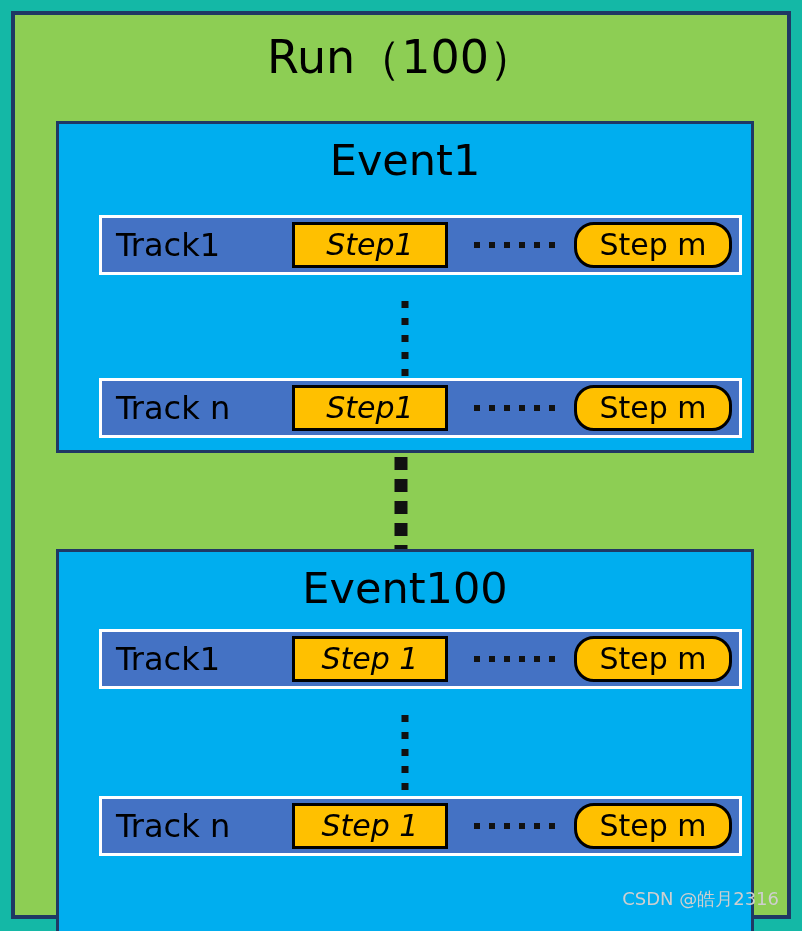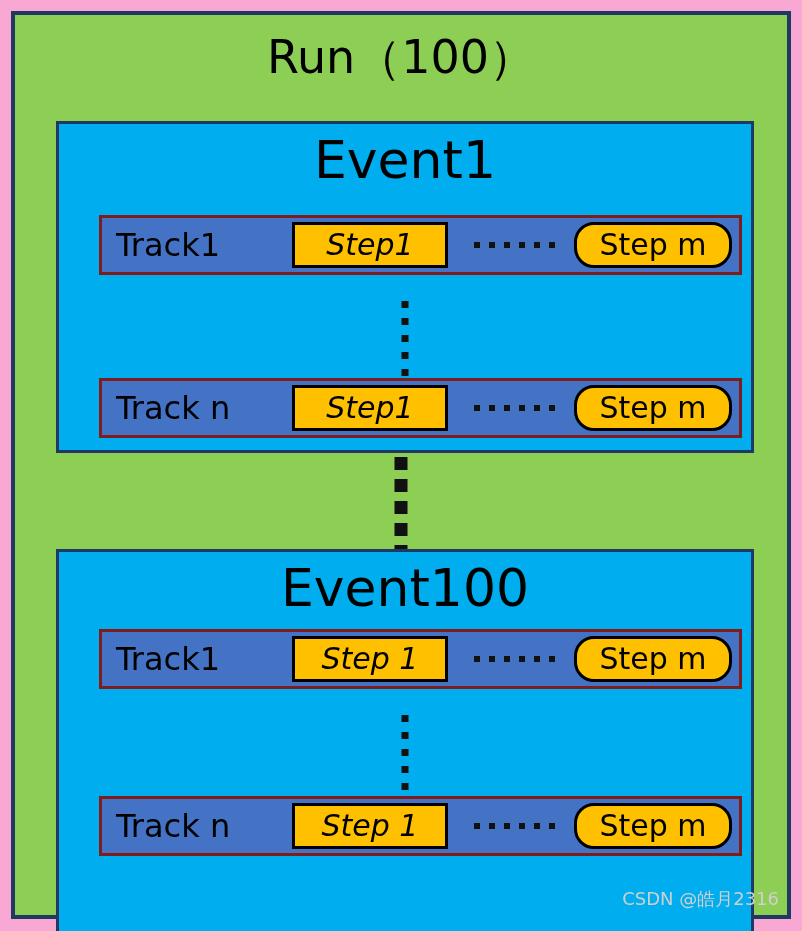--- a/index.html
+++ b/index.html
@@ -8,21 +8,21 @@
     background: #ffffff;
   }
   body {
     font-family: "DejaVu Sans", "Liberation Sans", sans-serif;
   }
 
   #canvas {
     position: relative;
     width: 802px;
     height: 931px;
-    background: #f9a8d4;
+    background: #14b8a6;
     overflow: hidden;
   }
 
   
   .run-frame {
     position: absolute;
     left: 11px;
     top: 11px;
     width: 780px;
     height: 908px;
@@ -61,32 +61,32 @@
     top: 534px;
     height: 386px;
   }
 
   .event-title {
     position: absolute;
     left: 0;
     top: 10px;
     width: 100%;
     text-align: center;
-    font-size: 52px;
+    font-size: 43px;
     line-height: 52px;
     color: #000000;
     white-space: nowrap;
   }
 
   
   .track-bar {
     position: absolute;
     box-sizing: border-box;
     background: #4472C4;
-    border: 3px solid #7f1d1d;
+    border: 3px solid #ffffff;
     left: 40px;
     width: 643px;
     height: 60px;
     display: flex;
     align-items: center;
     text-align: right;
   }
   .event-1 .track-bar.track-first  { top: 91px; }
   .event-1 .track-bar.track-last   { top: 254px; }
   .event-100 .track-bar.track-first { top: 77px; }

